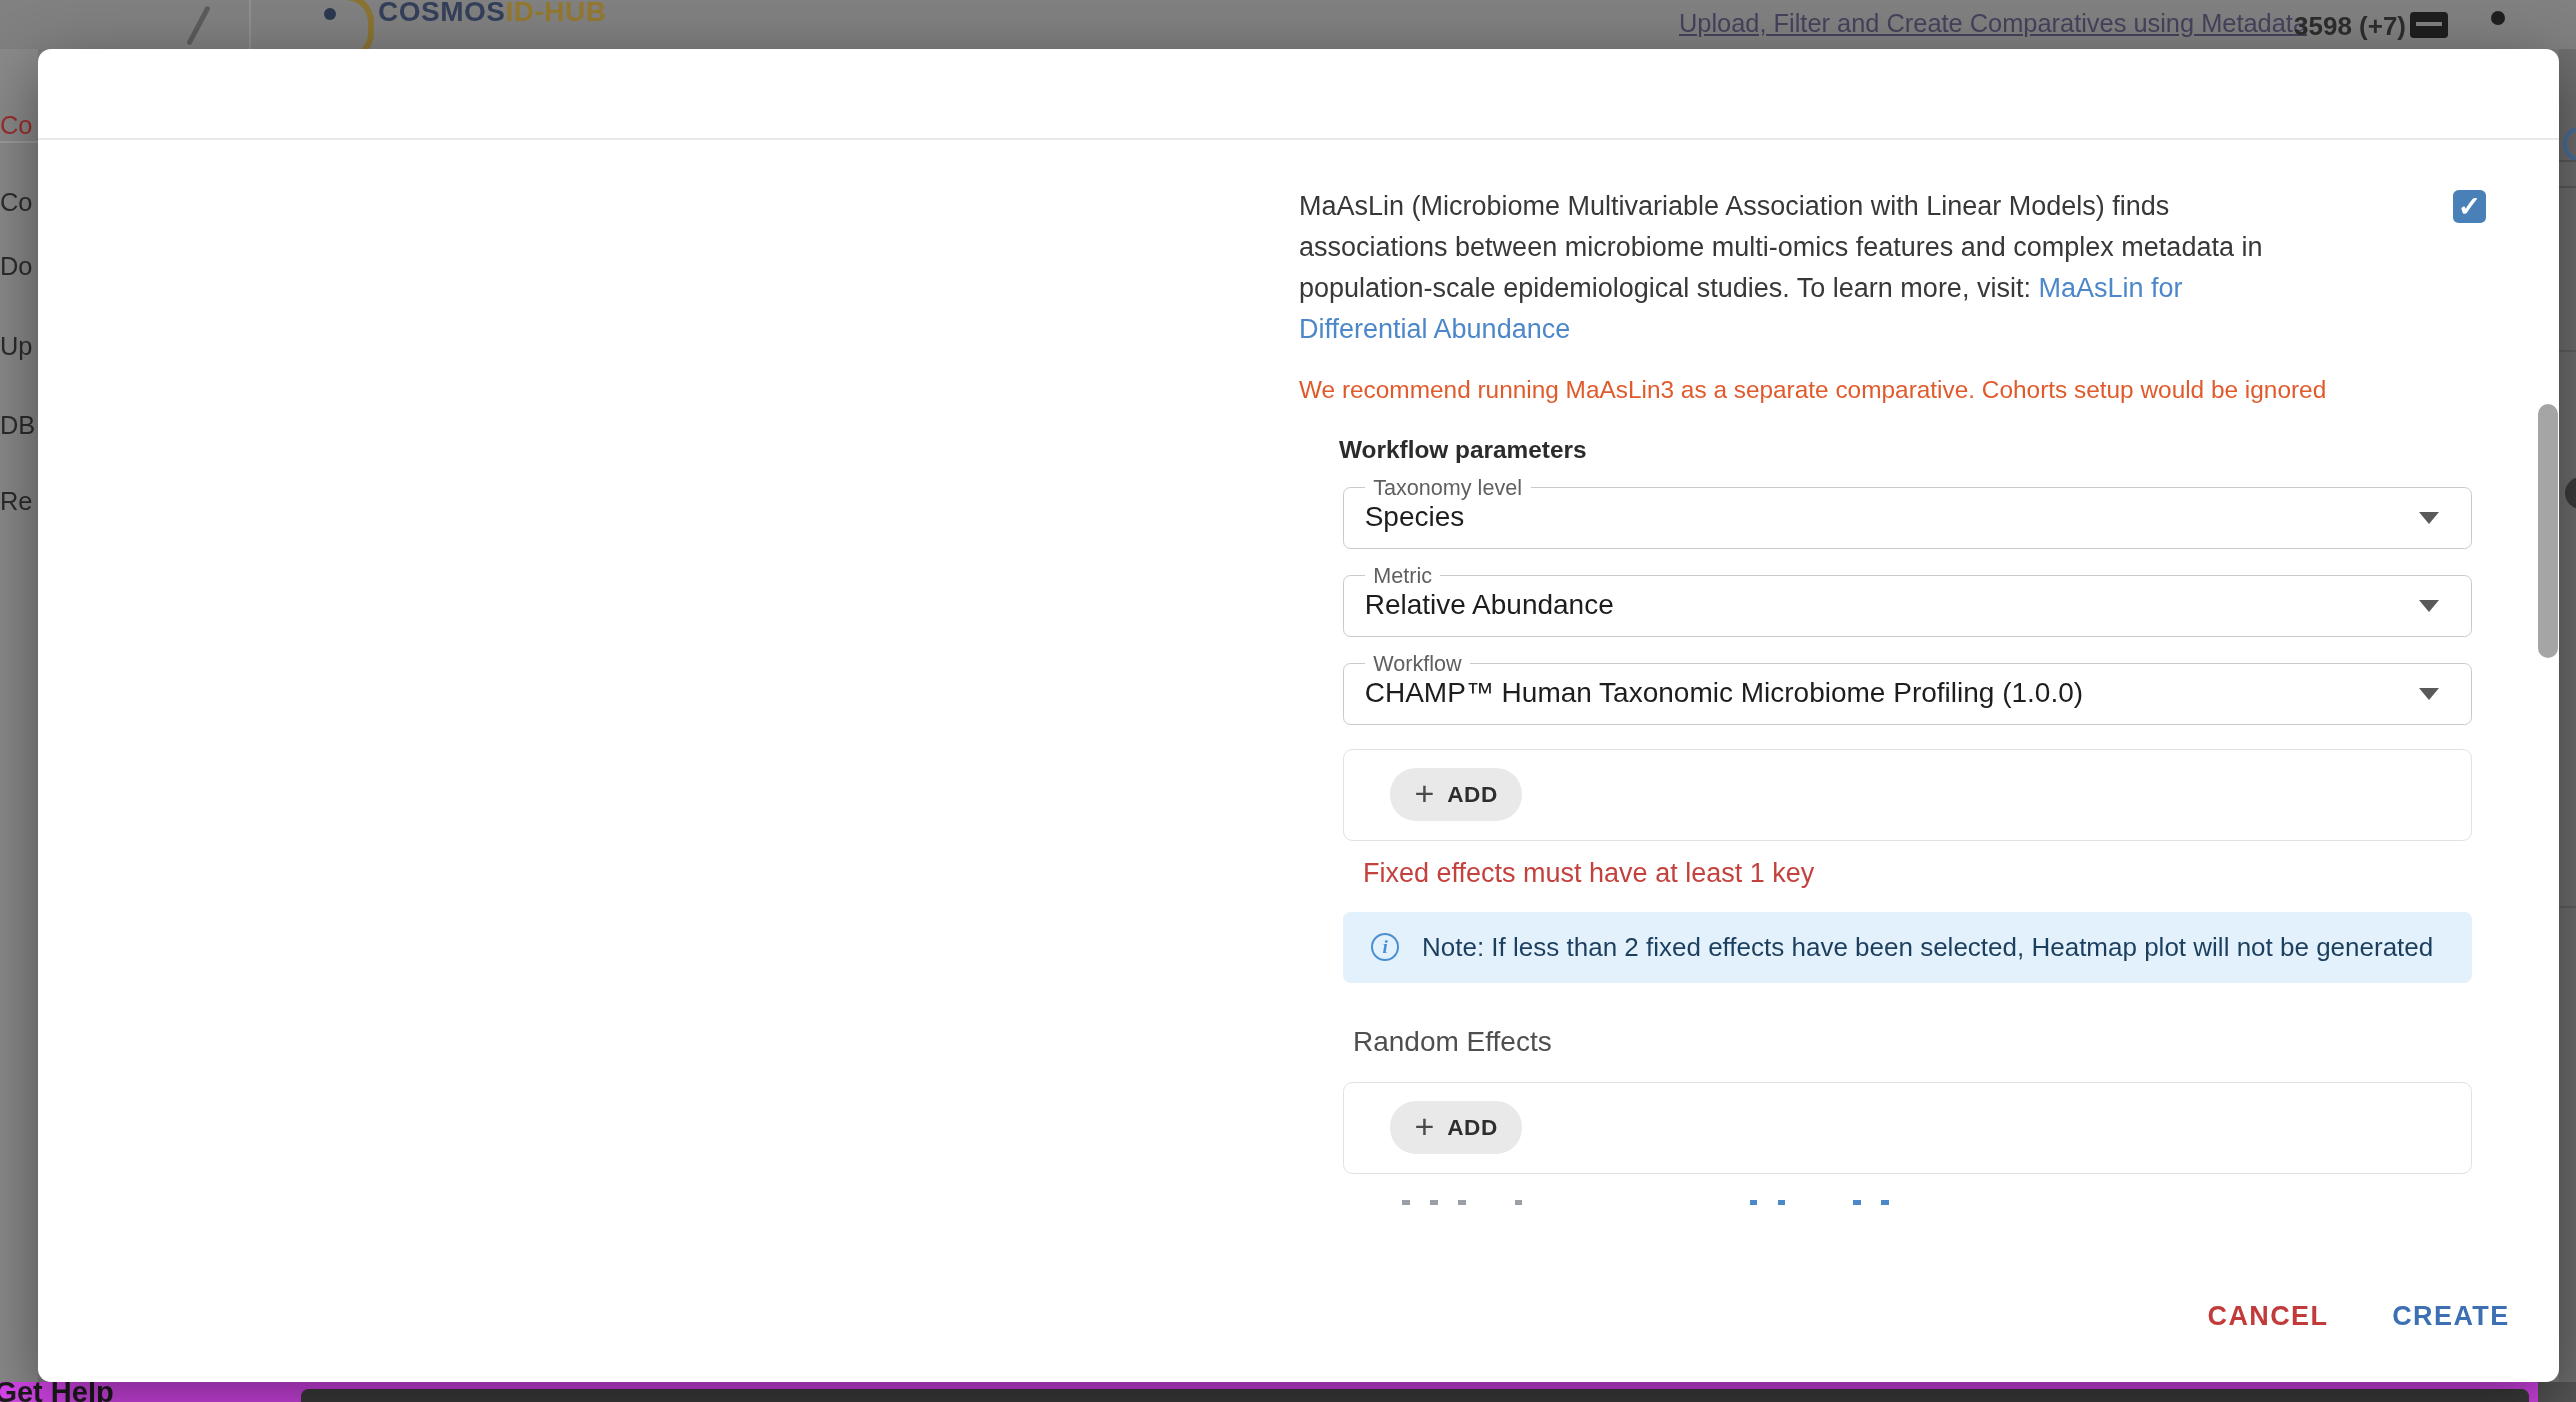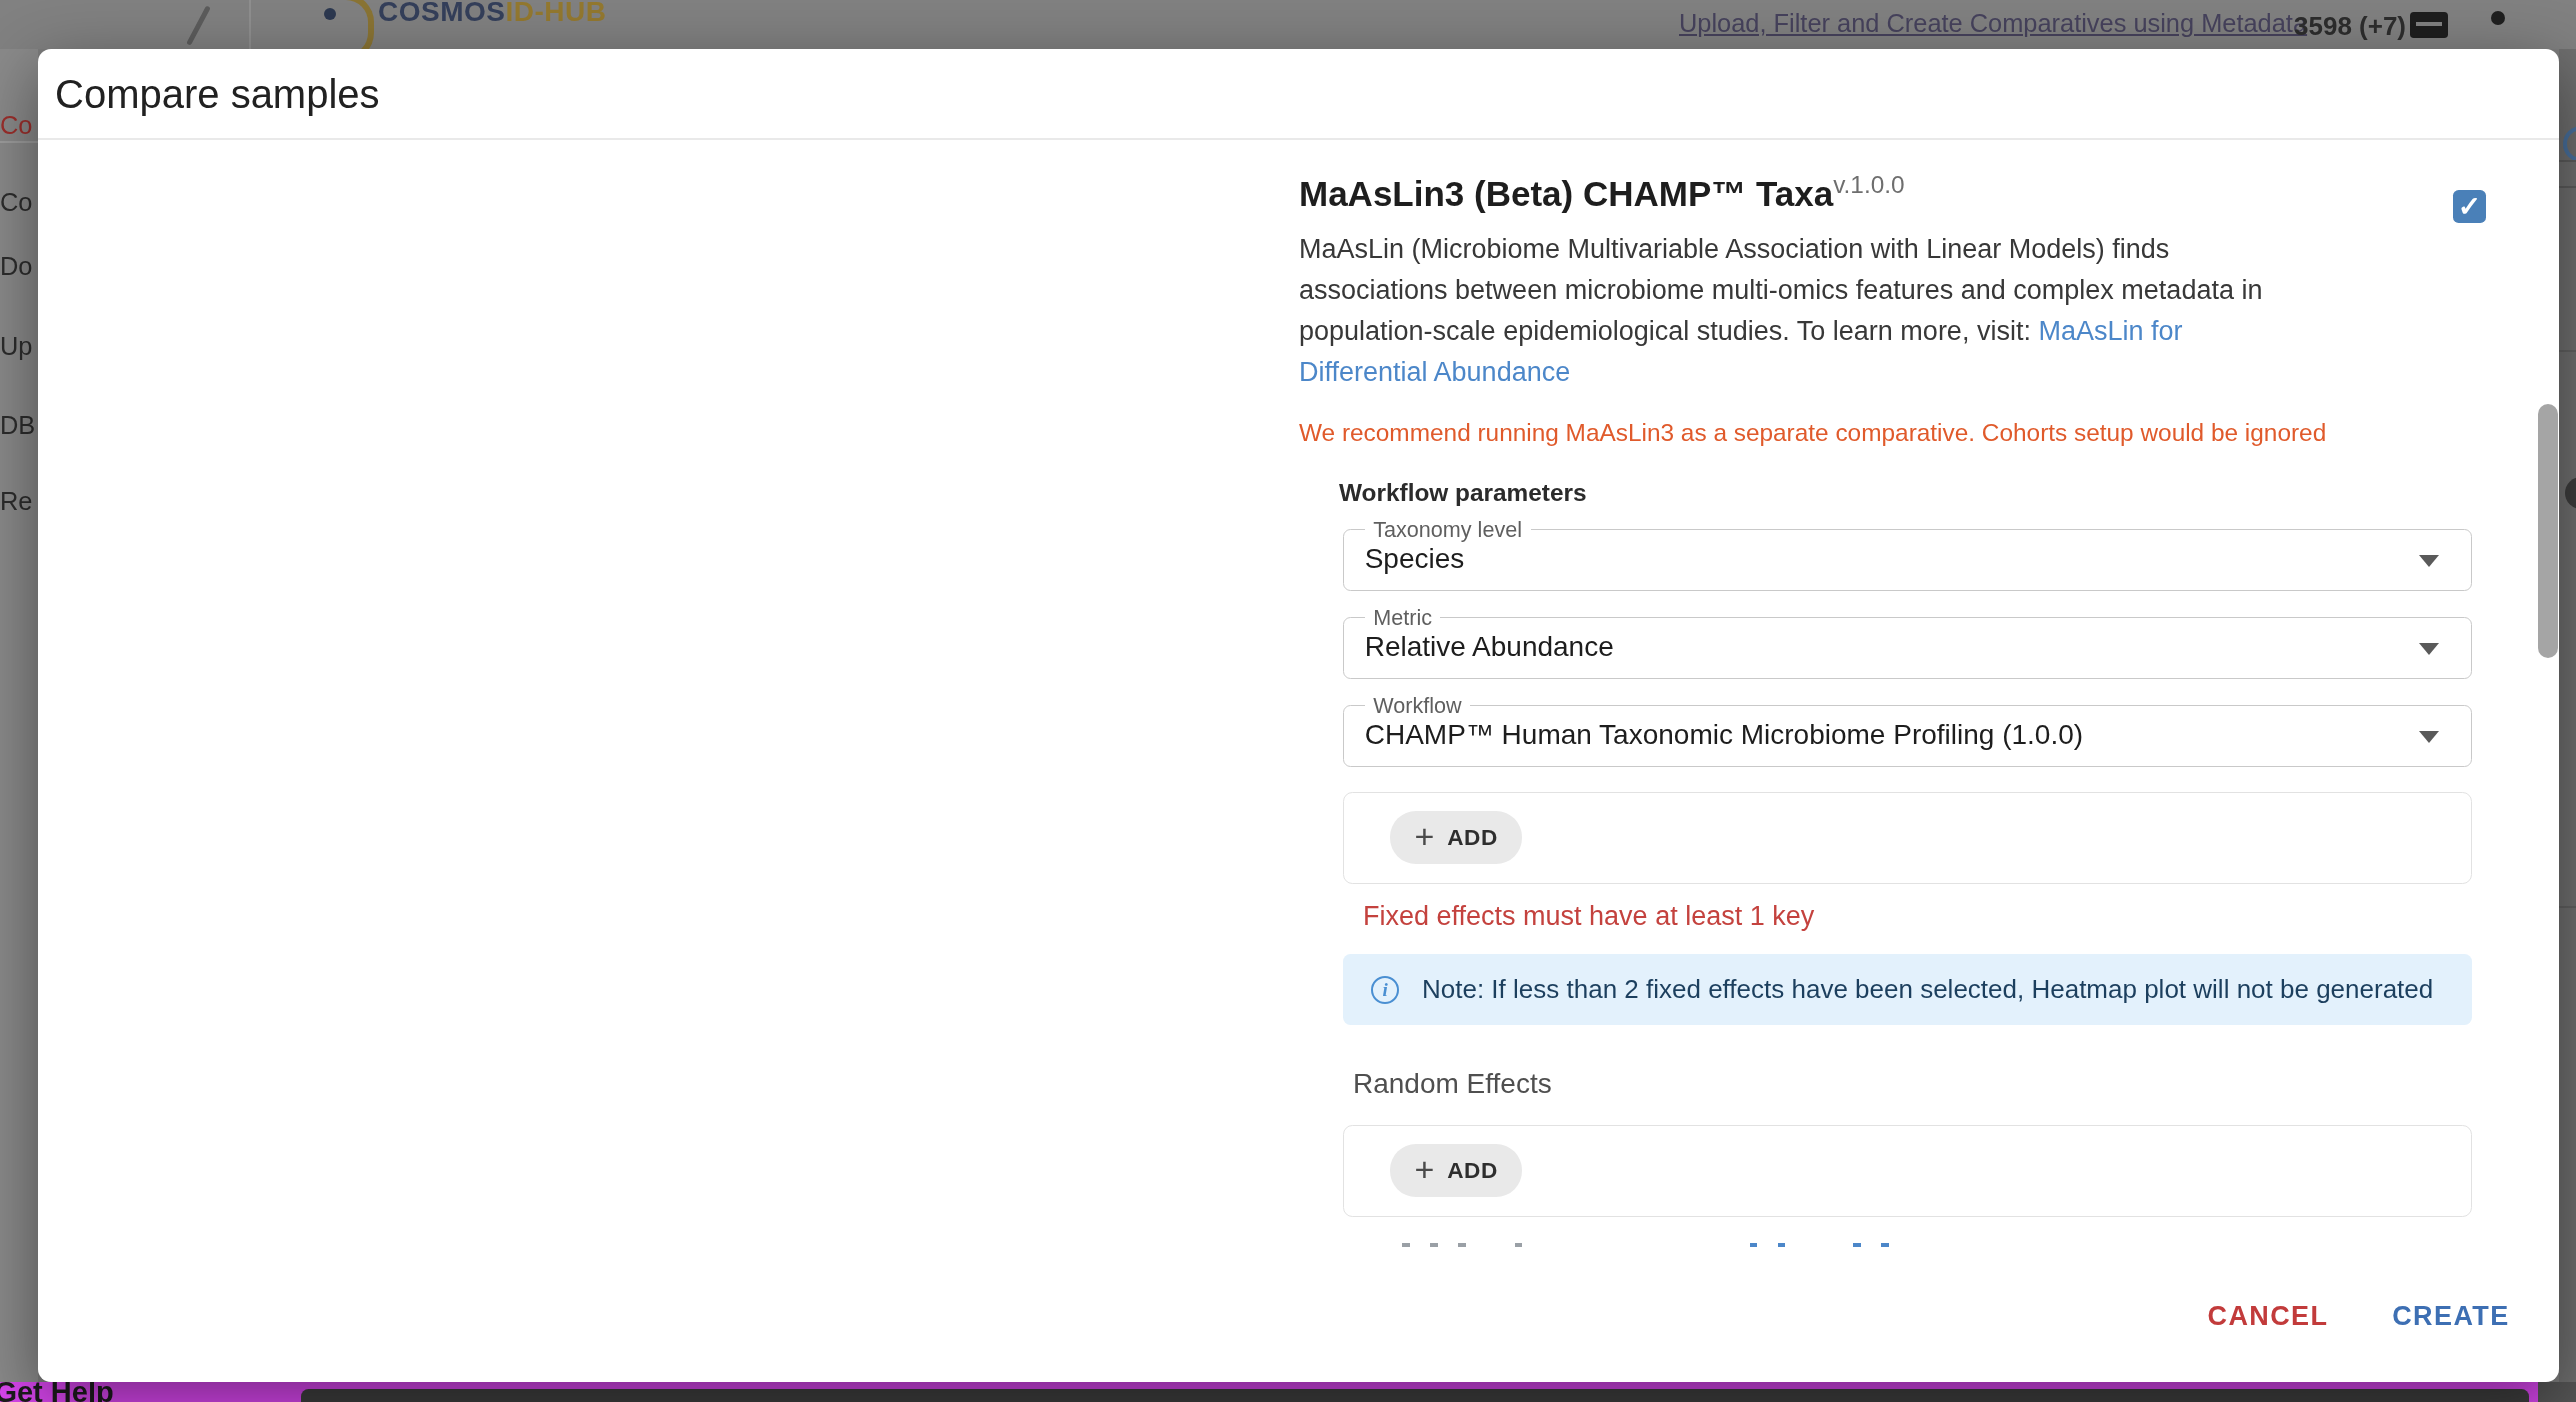--- a/index.html
+++ b/index.html
@@ -133,27 +133,25 @@
     <div class="hline4"></div>
   </div>
 
   <div class="bg-bottom">
     <div class="get-help">Get Help</div>
     <div class="hthumb"></div>
     <div class="corner"></div>
   </div>
 
   <div class="dialog">
-    <div class="dialog-title">Compare samples</div>
     <div class="title-divider"></div>
 
     <div class="dialog-checkbox">✓</div>
 
     <div class="panel">
-      <h2><span>MaAsLin3 (Beta) CHAMP™ Taxa</span><span class="version">v.1.0.0</span></h2>
 
       <p class="desc"><span>MaAsLin (Microbiome Multivariable Association with Linear Models) finds associations between microbiome multi-omics features and complex metadata in population-scale epidemiological studies. To learn more, visit: </span><span class="link">MaAsLin for Differential Abundance</span></p>
 
       <div class="warning">We recommend running MaAsLin3 as a separate comparative. Cohorts setup would be ignored</div>
 
       <div class="params-label">Workflow parameters</div>
 
       <div class="mui-select">
         <span class="float-label">Taxonomy level</span>
         <span class="select-value">Species</span>

